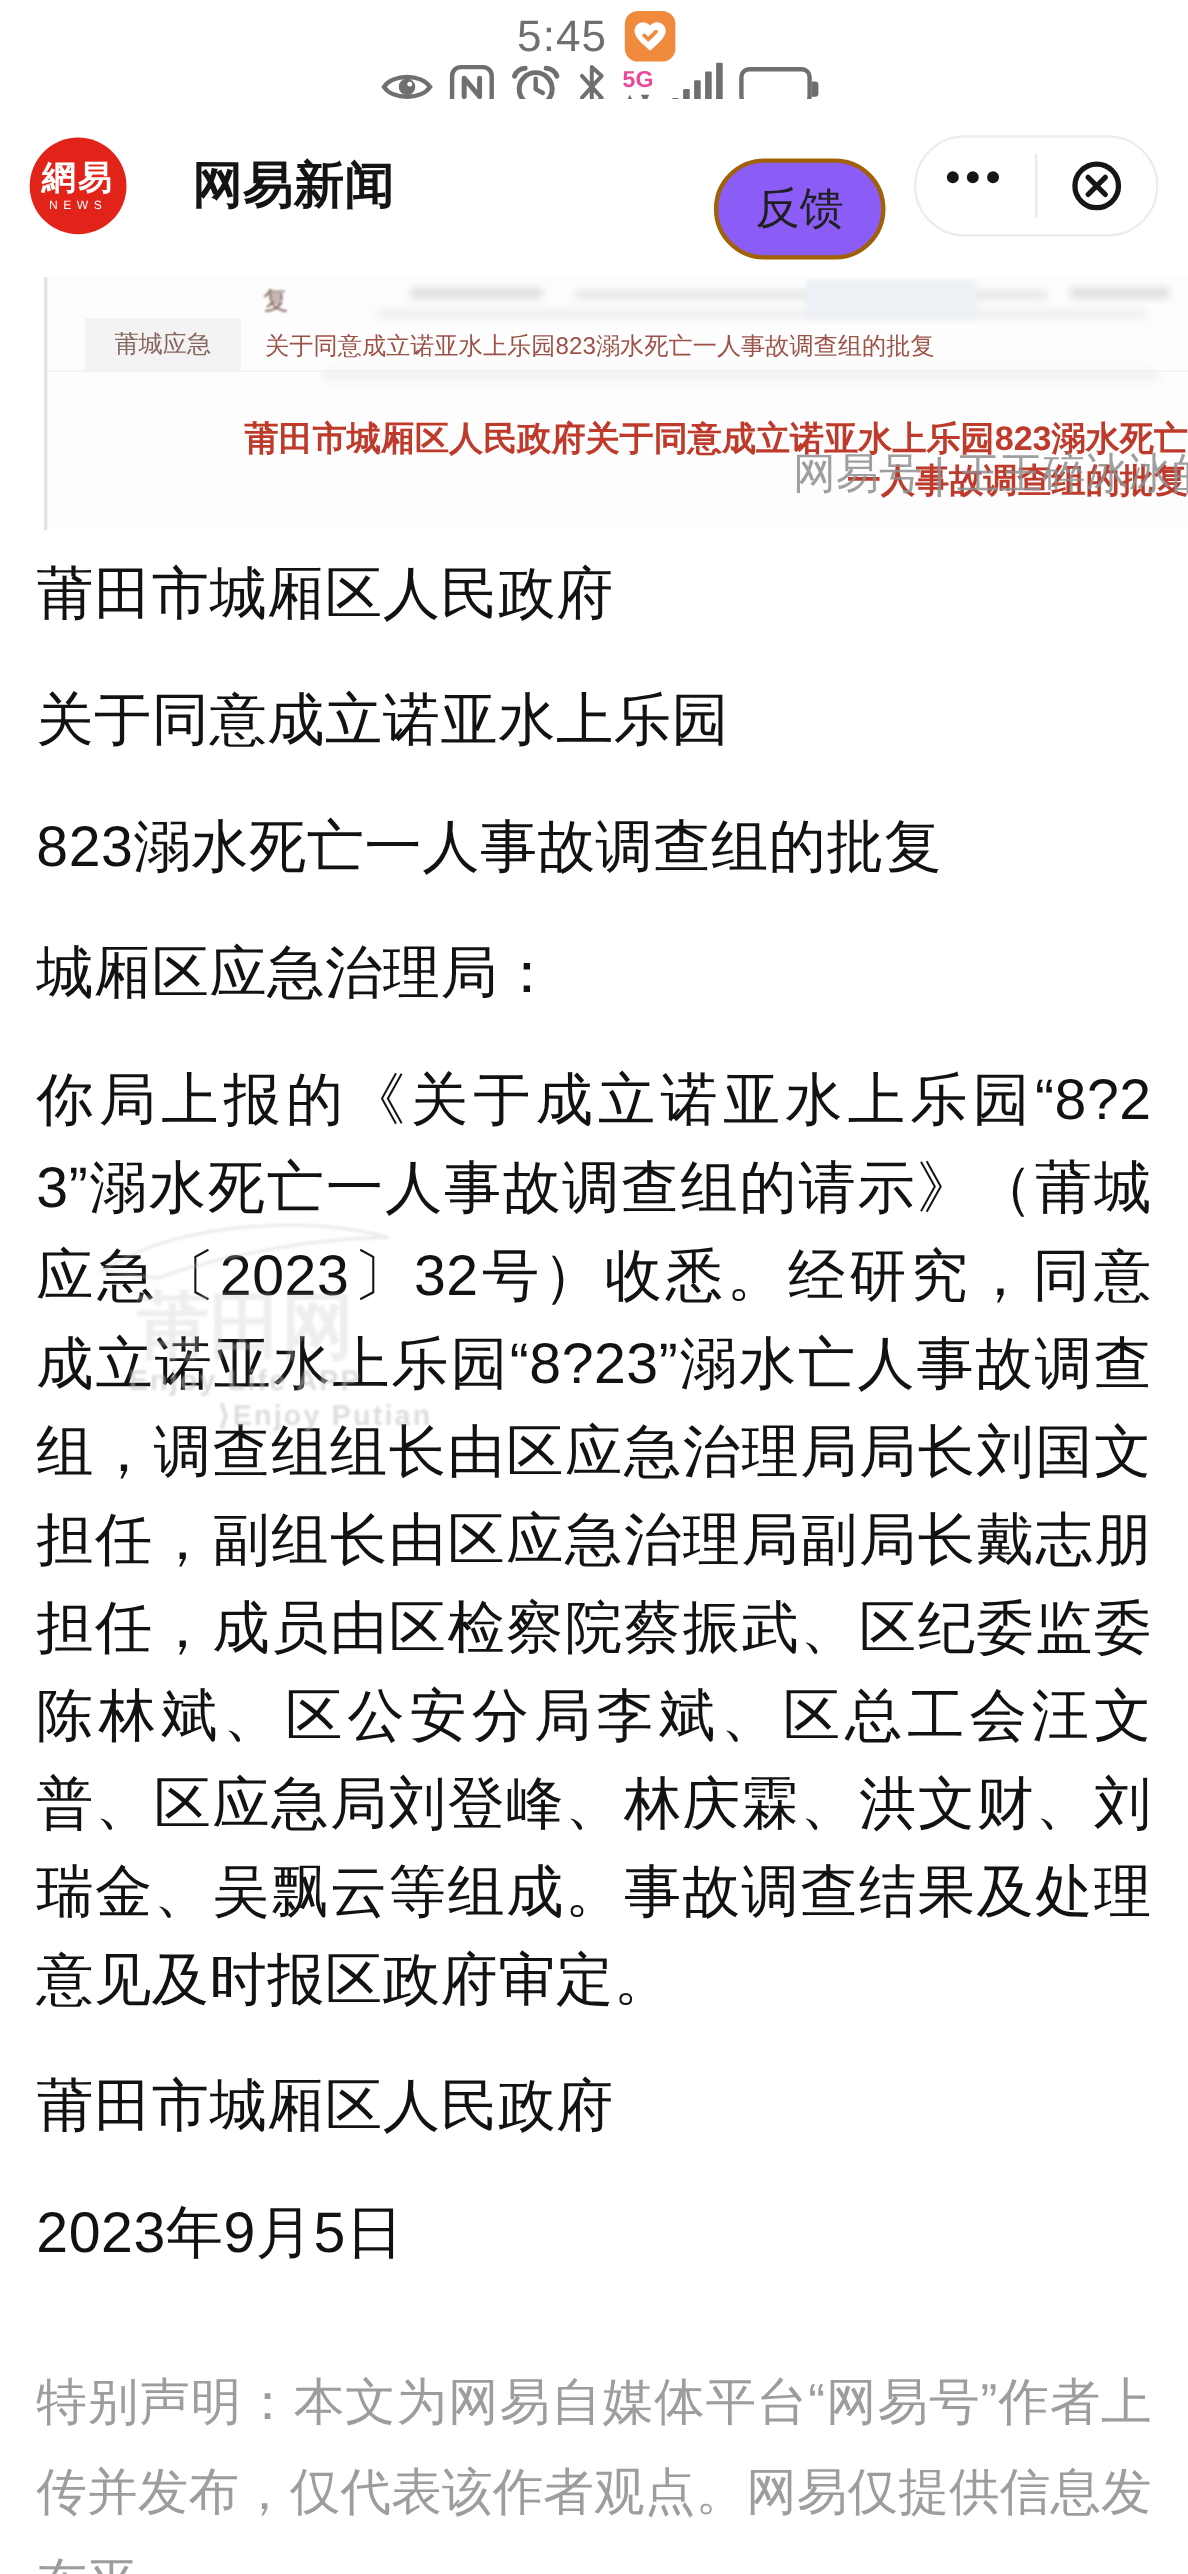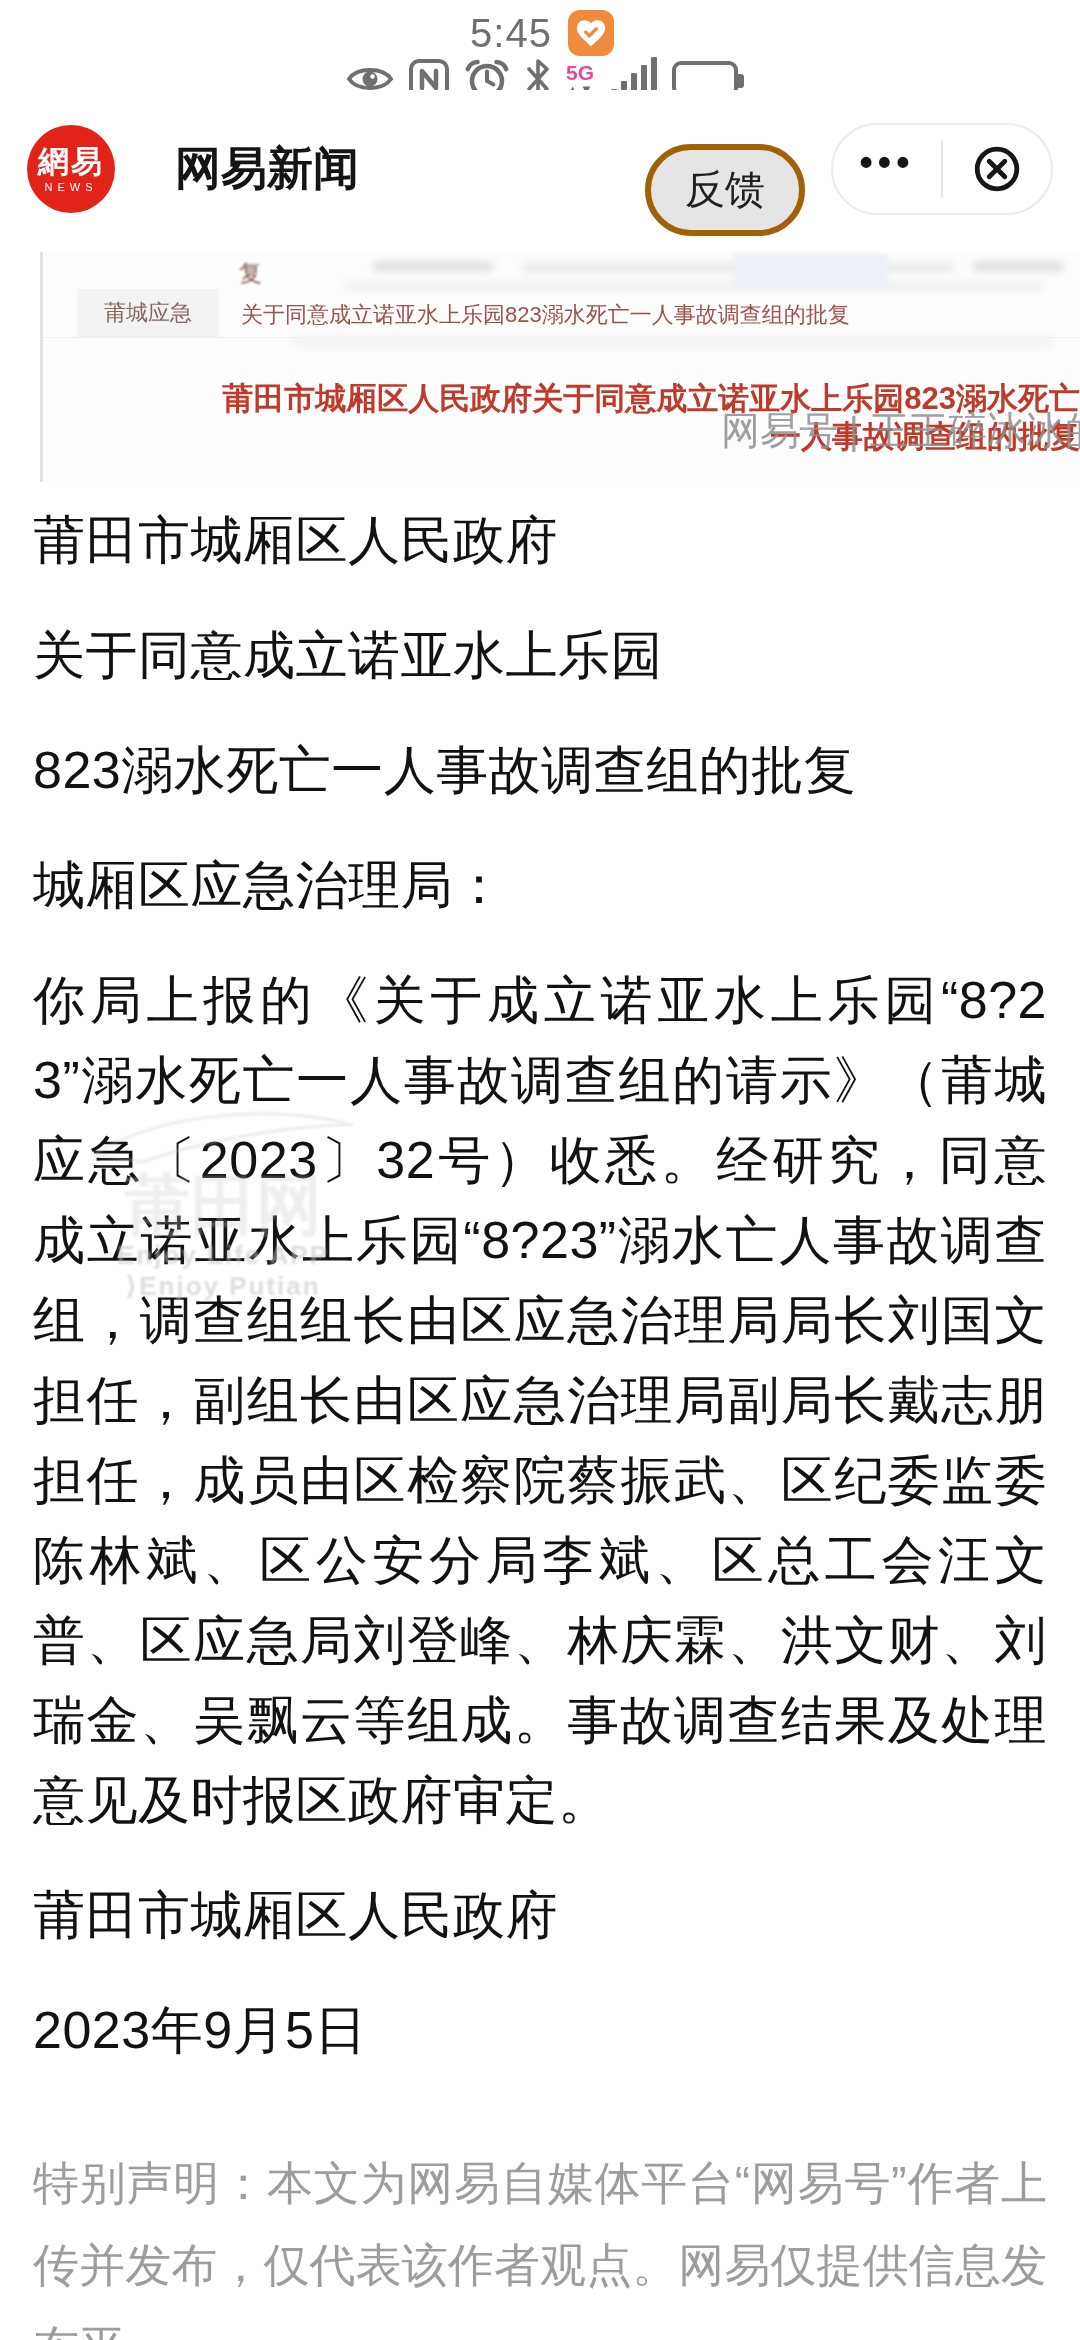--- a/index.html
+++ b/index.html
@@ -47,21 +47,21 @@
     width:88px; height:88px; border-radius:50%; background:#E2231A;
     display:flex; flex-direction:column; align-items:center; justify-content:center;
     color:#fff; flex:0 0 auto;
   }
   .logo-cn { font-size:31px; font-weight:bold; letter-spacing:2px; line-height:1;text-align:right; }
   .logo-news { font-size:11px; letter-spacing:5px; margin-top:5px; line-height:1; }
   .app-title { margin-left:60px; font-size:46px; font-weight:bold; color:#141414; }
   .header-actions { margin-left:auto; display:flex; align-items:center; gap:26px; }
   .feedback-btn {
     height:92px; min-width:152px; padding:0 34px; border-radius:46px;
-    border:6px solid #a16207; background:#e5e5e5; font-size:40px; color:#202020;
+    border:4px solid #a16207; background:#8b5cf6; font-size:40px; color:#202020;
     display:flex; align-items:center; justify-content:center;
     font-family:inherit;
     margin-top:41px;
   }
   .capsule {
     height:92px; width:222px; border-radius:46px; border:2px solid #ececec;
     background:#fff; display:flex; align-items:center;
   }
   .cap-half { flex:1; display:flex; align-items:center; justify-content:center; height:100%; background:none; border:none; }
   .dots { font-size:38px; font-weight:bold; color:#161616; letter-spacing:5px; line-height:1; padding-bottom:14px; }
@@ -96,21 +96,21 @@
     font-size:52px; line-height:80px; margin:0 0 35px 0;
     text-align:justify; word-break:break-all; letter-spacing:0.5px;
   }
   .inline-watermark {
     position:absolute; top:600px; left:20px; width:340px; text-align:center;
     color:#b9b9b9; opacity:.55; pointer-events:none; filter:blur(0.8px);
   }
   .inline-watermark .swoosh { display:block; margin:0 auto; opacity:.6; }
   .iw-cn { font-size:66px; font-weight:bold; color:#c9c9c9; opacity:.55; line-height:70px; }
   .iw-en1 { font-size:26px; font-weight:bold; letter-spacing:2px; color:#c2c2c2; }
-  .iw-en2 { font-size:26px; font-weight:bold; letter-spacing:2px; color:#c2c2c2; }
+  .iw-en2 { font-size:26px; font-weight:bold; letter-spacing:2px; color:#c2c2c2;text-align:right; }
   .disclaimer {
     margin-top:72px; font-size:46px; line-height:82px; color:#9d9d9d;
     text-align:justify; word-break:break-all;
   }
 </style>
 </head>
 <body>
 
 <div class="screen">
 

